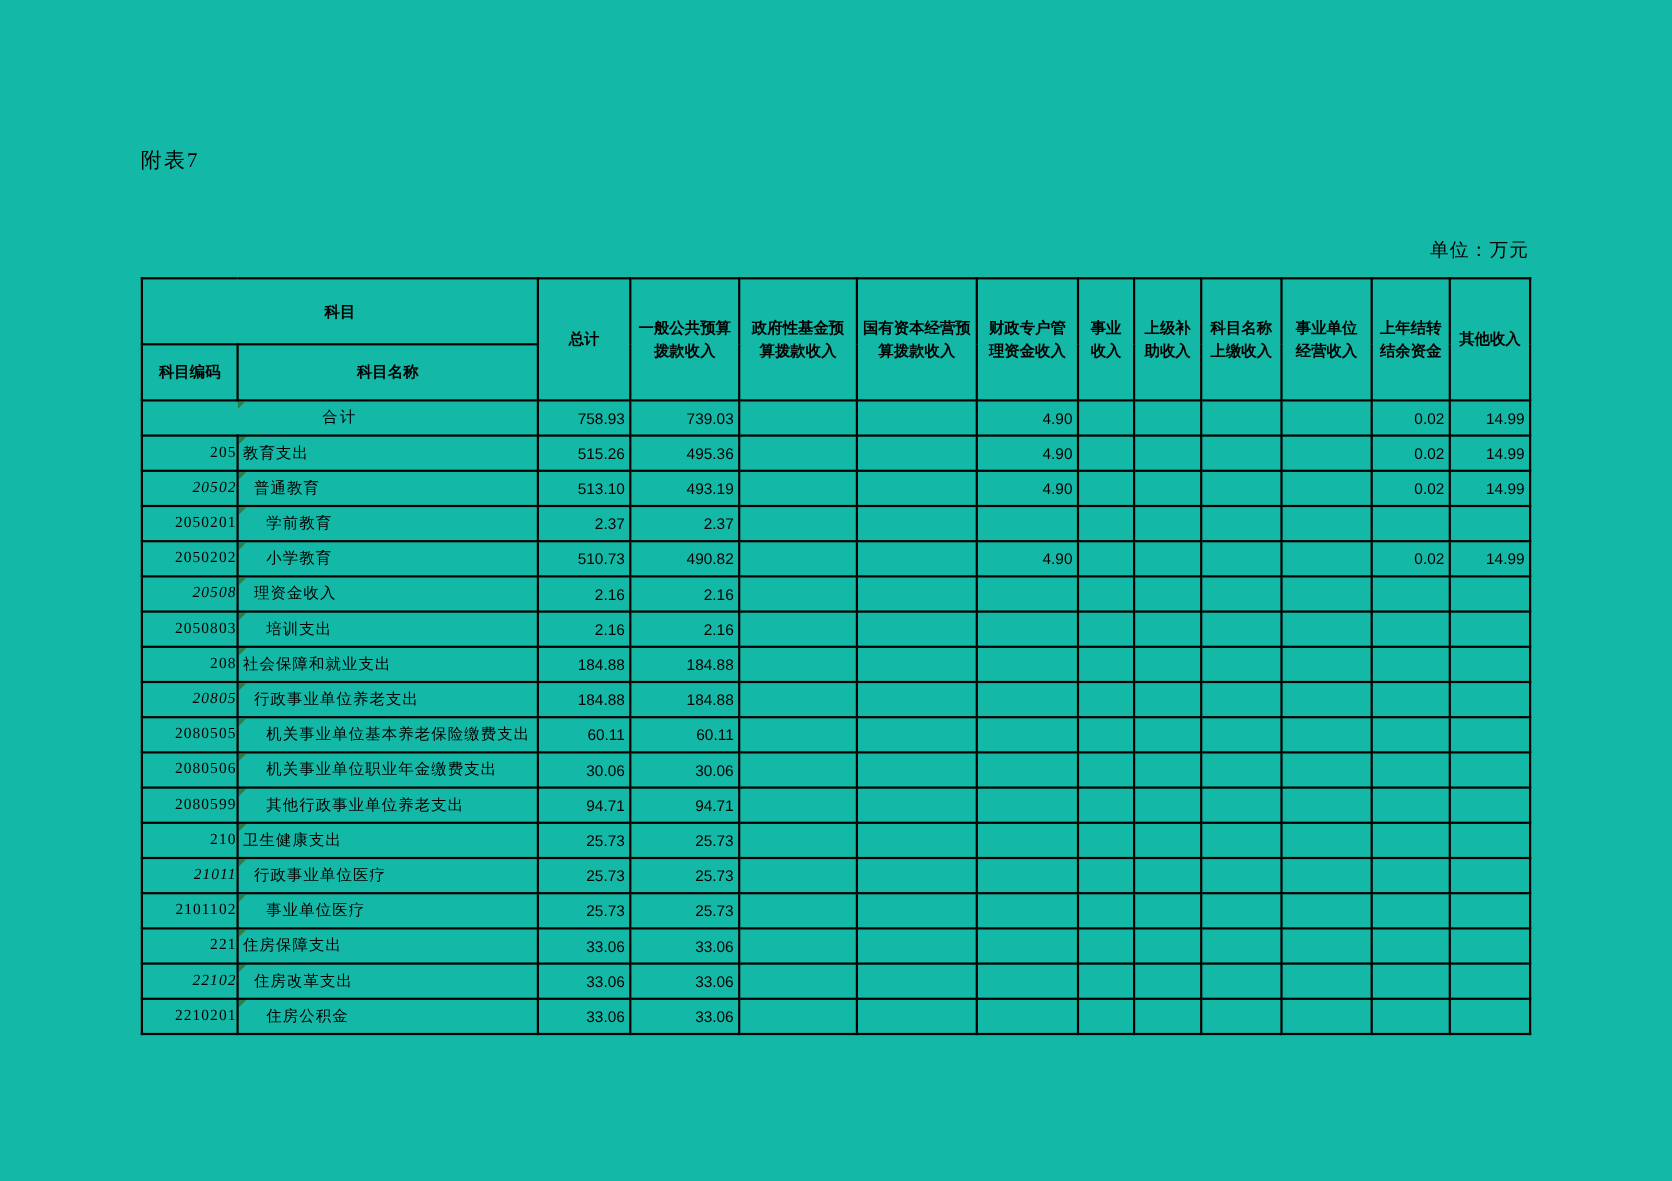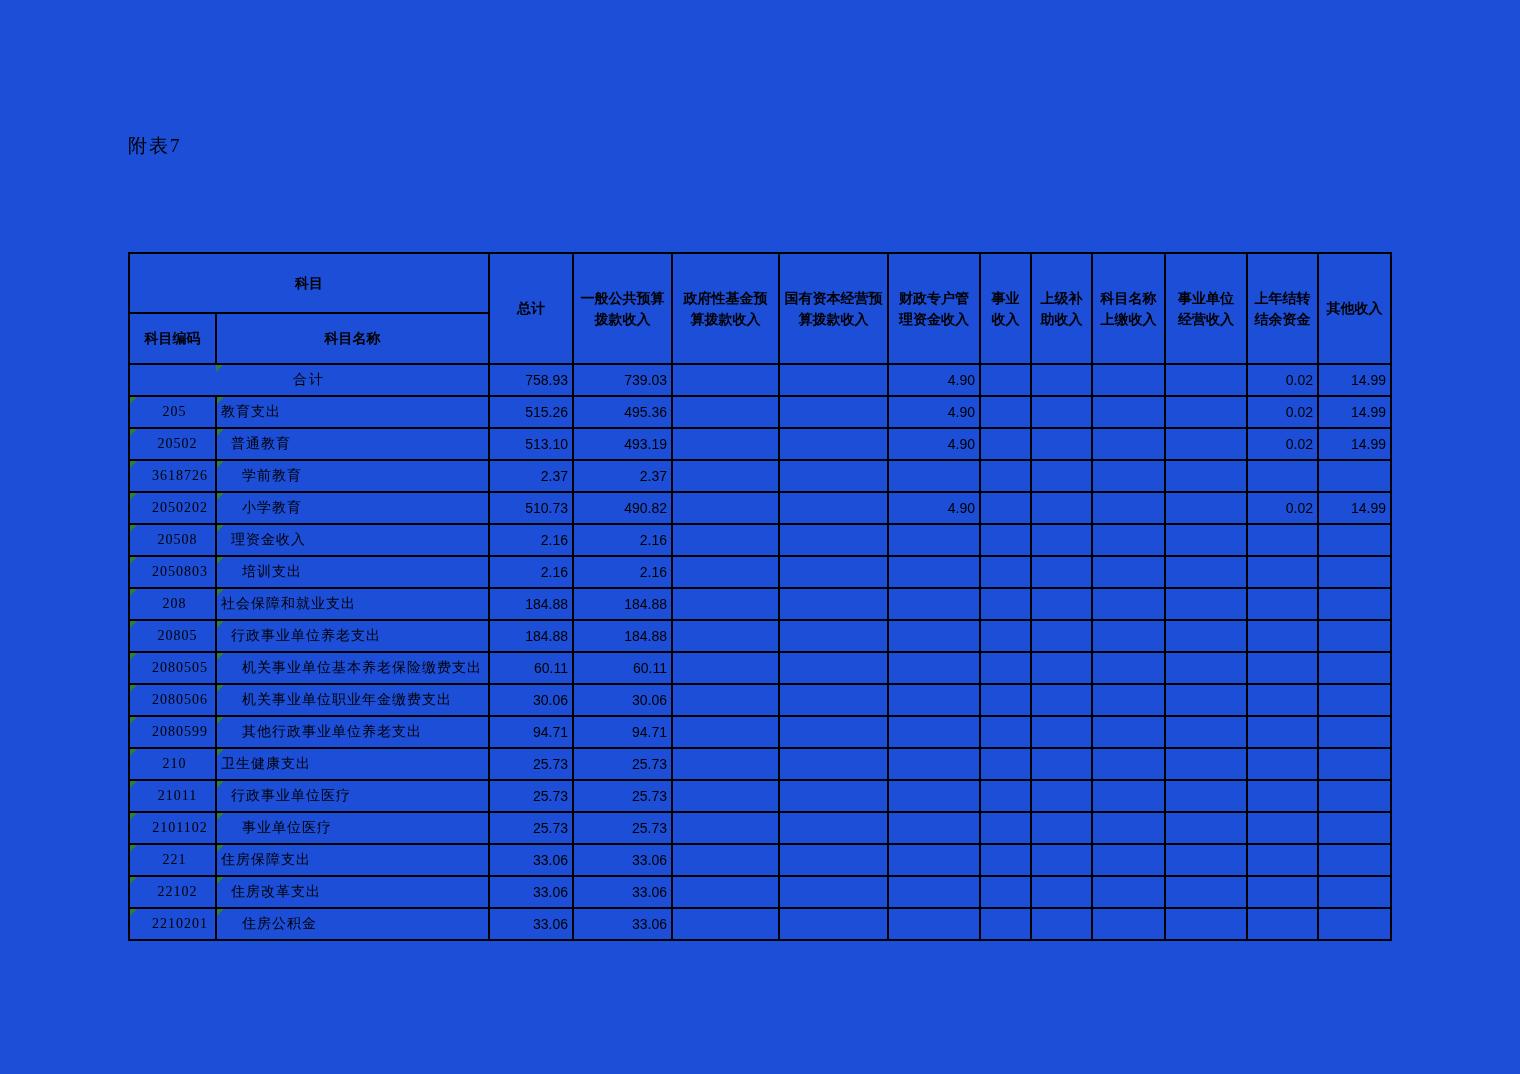--- a/index.html
+++ b/index.html
@@ -1,49 +1,50 @@
 <!DOCTYPE html>
 <html><head>
 <meta charset="utf-8">
 <style>
   html,body{margin:0;padding:0;background:#fff;}
-  .page{position:relative;width:1520px;height:1074px;background:#1d4ed8;overflow:hidden;
+  .page{position:relative;width:1520px;height:1074px;background:#14b8a6;overflow:hidden;
         font-family:"Liberation Sans",sans-serif;color:#000;}
   .annex{position:absolute;left:128px;top:133px;font-family:"Liberation Serif",serif;
          font-size:19px;letter-spacing:2px;}
   .title{position:absolute;left:0;top:165px;width:100%;text-align:center;
          font-family:"Liberation Serif",serif;font-weight:bold;font-size:29px;letter-spacing:3px;}
   .unit{position:absolute;left:128px;top:216px;width:1262px;text-align:right;
         font-family:"Liberation Serif",serif;font-size:17px;letter-spacing:1px;}
   table.main{position:absolute;left:128px;top:252px;width:1262px;
              border-collapse:collapse;table-layout:fixed;}
   th,td{border:2px solid #000;box-sizing:border-box;overflow:hidden;padding:0;}
   thead tr.hr1{height:60px;}
   thead tr.hr2{height:51px;}
   tbody tr{height:32px;}
   th{font-family:"Liberation Sans",sans-serif;font-weight:bold;font-size:14px;
      text-align:center;vertical-align:middle;white-space:pre-line;line-height:1.5;padding:1px;}
   td{font-size:14px;vertical-align:middle;}
-  td.code{font-family:"Liberation Serif",serif;text-align:center;position:relative;letter-spacing:1px;}
+  td.code{font-family:"Liberation Serif",serif;text-align:right;position:relative;letter-spacing:1px;border-radius:13px;}
   td.name{font-family:"Liberation Serif",serif;text-align:left;position:relative;letter-spacing:1px;}
   td.num{font-family:"Liberation Sans",sans-serif;text-align:right;padding-right:4px;}
   td.subject-merged{font-family:"Liberation Serif",serif;text-align:center;position:relative;letter-spacing:2px;margin-left:40px;}
   td.code.l1{padding-left:4px;}  td.name.l1{padding-left:4px;margin-top:19px;}
-  td.code.l2{padding-left:10px;} td.name.l2{padding-left:14px;margin-top:31px;}
+  td.code.l2{padding-left:10px;font-style:italic;} td.name.l2{padding-left:14px;margin-top:31px;}
   td.code.l3{padding-left:15px;} td.name.l3{padding-left:25px;}
   .tri{position:absolute;top:0;left:0;width:7px;height:7px;background:#2f7d43;
        clip-path:polygon(0 0,100% 0,0 100%);}
   .tri-offset{left:86px;}
 </style>
 </head>
 <body>
 
 <div class="page">
 
   <div class="annex">附表7</div>
+  <div class="unit">单位：万元</div>
 
   <table class="main">
     <colgroup>
       <col style="width:87px">
         <col style="width:273px">
         <col style="width:84px">
       <col style="width:99px">
         <col style="width:107px">
         <col style="width:109px">
       <col style="width:92px">
@@ -122,21 +123,21 @@
           <td class="num"></td>
           <td class="num">4.90</td>
           <td class="num"></td>
           <td class="num"></td>
           <td class="num"></td>
           <td class="num"></td>
           <td class="num">0.02</td>
           <td class="num">14.99</td>
         </tr>
         <tr>
-          <td class="code l3"><span class="tri"></span><span>3618726</span></td>
+          <td class="code l3"><span class="tri"></span><span>2050201</span></td>
           <td class="name l3"><span class="tri"></span><span>学前教育</span></td>
           <td class="num">2.37</td>
           <td class="num">2.37</td>
           <td class="num"></td>
           <td class="num"></td>
           <td class="num"></td>
           <td class="num"></td>
           <td class="num"></td>
           <td class="num"></td>
           <td class="num"></td>

